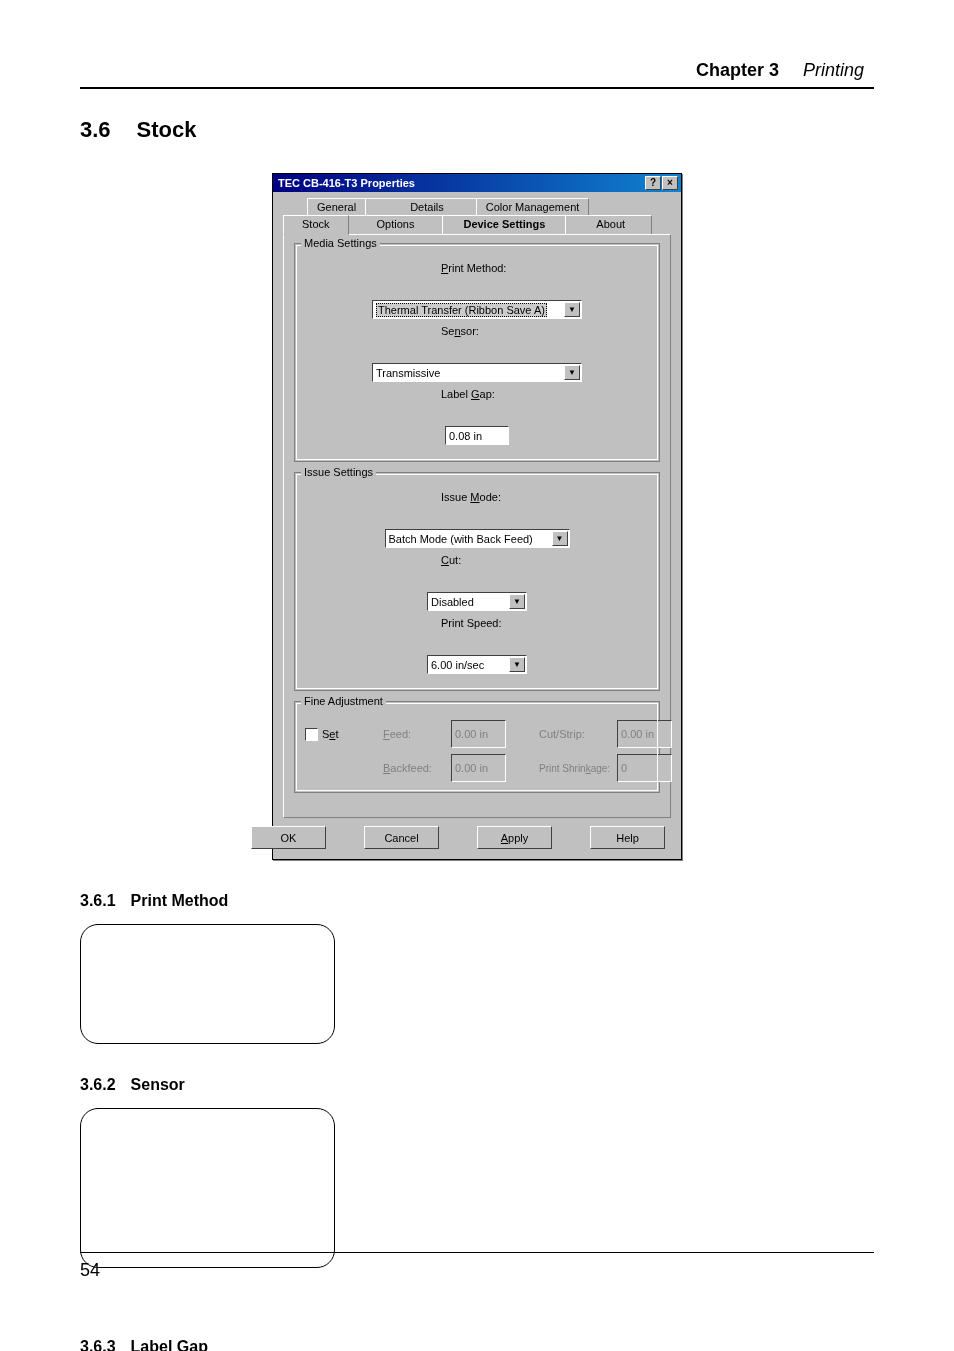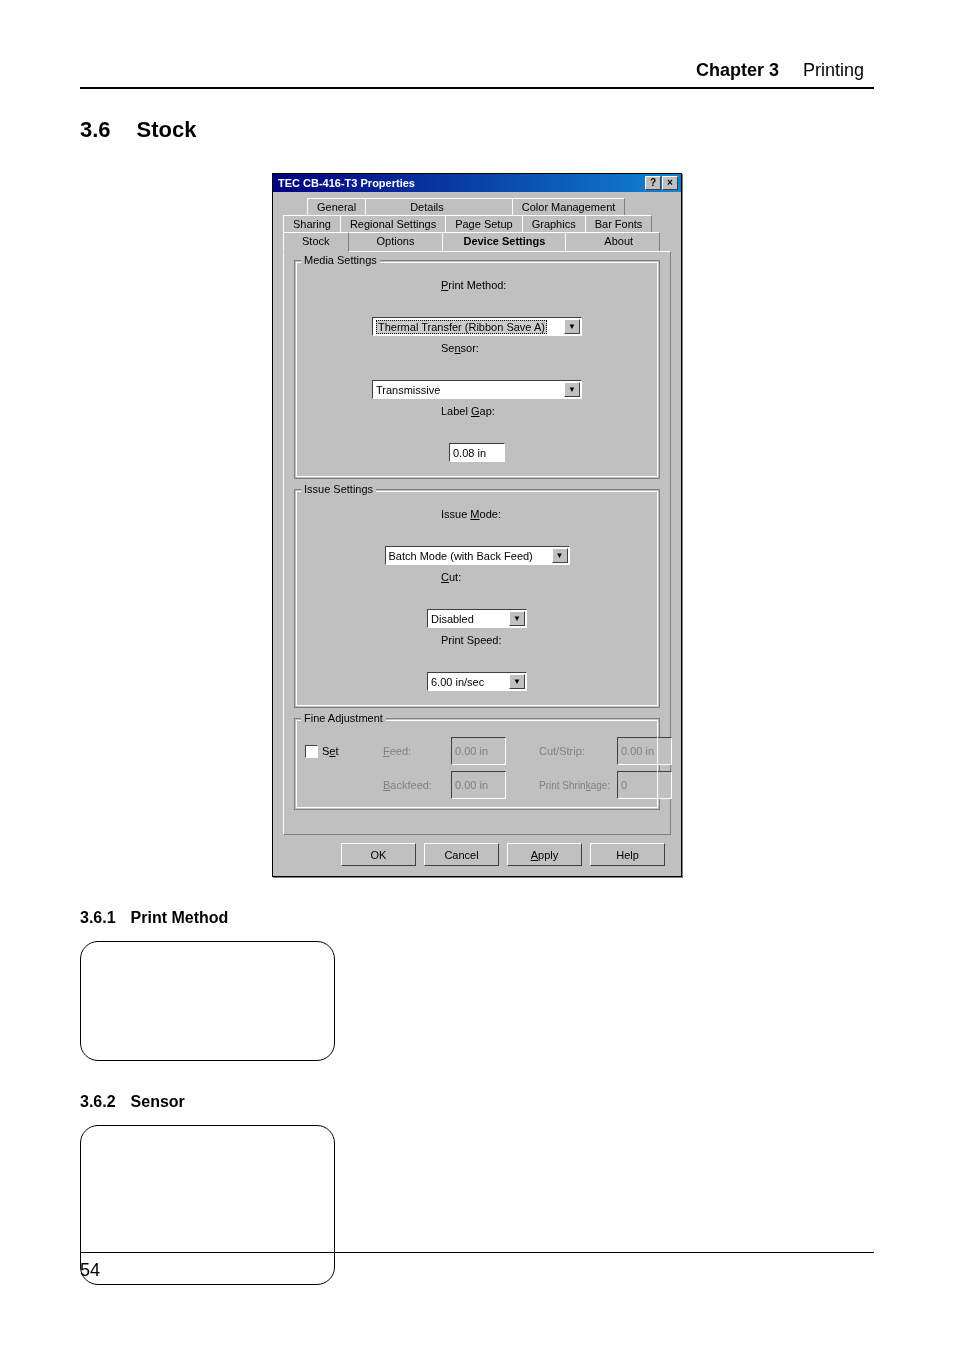--- a/index.html
+++ b/index.html
@@ -15,21 +15,21 @@
   }
   .header-rule { border: none; border-top: 2px solid #000; margin-bottom: 0; }
   .header {
     display: flex;
     justify-content: flex-end;
     align-items: baseline;
     margin-bottom: 6px;
     gap: 24px;
   }
   .chapter-bold { font-weight: bold; font-size: 18px; }
-  .chapter-word { font-size: 18px; font-weight: normal; margin-right: 10px; }
+  .chapter-word { font-size: 18px; font-weight: normal; margin-right: 10px; font-style: italic; }
   .section-title { display: flex; gap: 26px; font-size: 22px; font-weight: bold; margin-top: 28px; margin-bottom: 30px; }
   .sub-title { display: flex; gap: 15px; font-size: 16px; font-weight: bold; margin-top: 32px; }
   .placeholder-box {
     width: 255px;
     height: 120px;
     border: 1.5px solid #000;
     border-radius: 18px;
     margin-top: 14px;
   }
   .placeholder-box.tall { height: 160px; }
@@ -121,21 +121,21 @@
   .dropdown, .textfield {
     background: #fff;
     border: 1px solid #808080;
     border-top-color: #404040; border-left-color: #404040;
     border-right-color: #fff; border-bottom-color: #fff;
     height: 19px;
     font-size: 11px;
     padding: 1px 3px;
     display: flex; align-items: center; justify-content: space-between; margin-top: 20px;
   }
-  .textfield { width: 56px; justify-content: flex-start; }
+  .textfield { width: 64px; justify-content: flex-start; }
   .dd-arrow {
     width: 16px; height: 15px;
     background: #c0c0c0;
     border: 1px solid #fff;
     border-right-color: #404040; border-bottom-color: #404040;
     display: inline-flex; align-items: center; justify-content: center;
     font-size: 8px;
     margin-right: -2px;
   }
   .chk { display: flex; align-items: center; gap: 4px; width: 72px; }
@@ -143,20 +143,21 @@
   .underline { text-decoration: underline; }
   .btn-row { display: flex; gap: 8px; justify-content: flex-end; margin-top: 8px; padding-right: 6px; }
   .winbtn {
     min-width: 75px; height: 23px;
     background: #c0c0c0;
     border: 1px solid #fff;
     border-right-color: #404040; border-bottom-color: #404040;
     font-size: 11px;
     display: inline-flex; align-items: center; justify-content: center;
     padding: 0 10px;
+    margin-left: 30px;
   }
   .disabled-lbl { color: #808080; }
   .disabled-field {
     background: #c0c0c0;
     border: 1px solid #808080;
     border-top-color:#404040; border-left-color:#404040;
     border-right-color:#fff; border-bottom-color:#fff;
     height: 19px; width: 55px; font-size: 11px; padding: 13px 3px;
     color: #808080;
     display: flex; align-items: center;
@@ -185,35 +186,28 @@
     <span class="title-text">TEC CB-416-T3 Properties</span>
     <div class="title-btns">
       <div class="title-btn">?</div>
       <div class="title-btn">×</div>
     </div>
   </div>
   <div class="dlg-body">
     <div class="tabs">
       <div class="tab-row" style="margin-left:24px;">
         <div class="tab">General</div>
-        <div class="tab" style="padding-left:44px;padding-right:68px;">Details</div>
+        <div class="tab" style="padding-left:44px;padding-right:32px;">Details</div>
         <div class="tab">Color Management</div>
-      </div>
-      <div class="tab-row">
-        <div class="tab">Sharing</div>
-        <div class="tab">Regional Settings</div>
-        <div class="tab">Page Setup</div>
-        <div class="tab">Graphics</div>
-        <div class="tab">Bar Fonts</div>
       </div>
       <div class="tab-row">
         <div class="tab active" style="padding-left:18px;padding-right:18px;">Stock</div>
         <div class="tab" style="padding-left:28px;padding-right:28px;">Options</div>
         <div class="tab" style="padding-left:20px;padding-right:20px;font-weight:bold;">Device Settings</div>
-        <div class="tab" style="padding-left:38px;padding-right:26px;">About</div>
+        <div class="tab" style="padding-left:30px;padding-right:26px;">About</div>
       </div>
 
       <div class="tab-panel">
 
         <div class="groupbox">
           <div class="group-legend">Media Settings</div>
           <div class="form-row">
             <span class="form-label"><span class="underline">P</span>rint Method:</span>
             <div class="dropdown" style="width:210px;">
               <span style="background:#cccccc;border:1px dotted #000;padding:0 1px;">Thermal Transfer (Ribbon Save A)</span>

